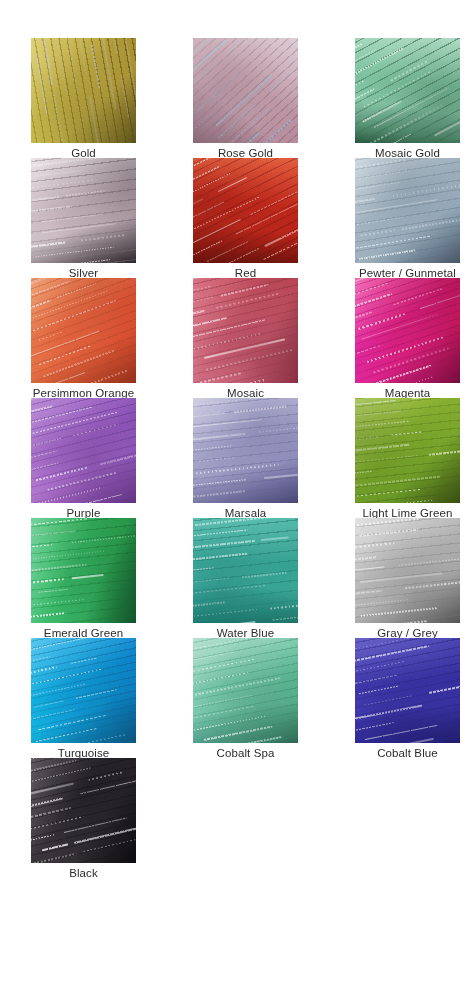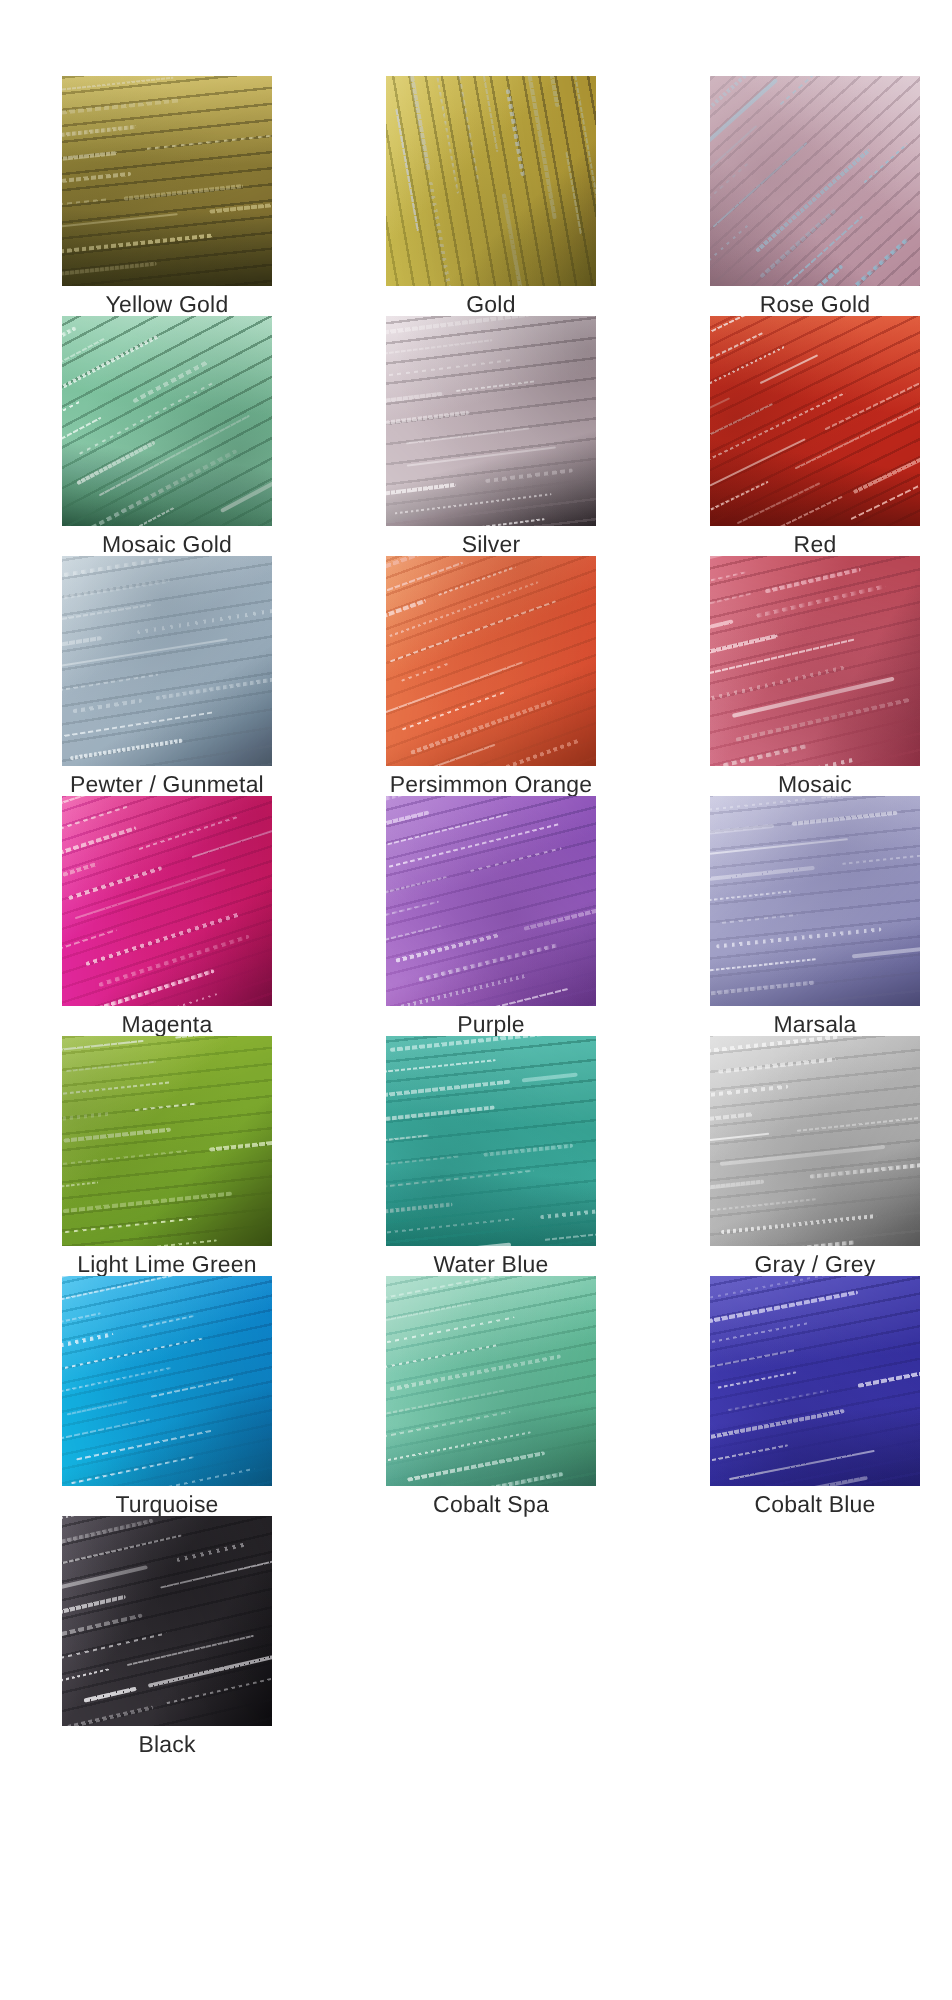--- a/index.html
+++ b/index.html
@@ -97,43 +97,20 @@
   
   .swatch-label.wide {
     left: -26px;
     width: 157px;
   }
 </style>
 </head>
 <body style="background: rgb(255, 255, 255);">
 
 <div id="swatch-grid">
-    <div class="swatch-cell">
-      <div class="swatch-tile" title="Yellow Gold">
-        <div class="sw-base" style="background: linear-gradient(181deg, rgb(200, 180, 94) 0%, rgb(138, 122, 52) 42%, rgb(138, 122, 52) 64%, rgb(61, 58, 24) 100%);"></div>
-        <div class="sw-lines" style="transform: rotate(-6deg); background: repeating-linear-gradient(0deg, rgba(46, 42, 18, 0) 0px, rgba(46, 42, 18, 0) 6.8px, rgba(46, 42, 18, 0.95) 6.8px, rgba(46, 42, 18, 0.95) 8px);"></div>
-        <div class="sw-textplate" style="transform: rotate(-6deg);">
-          <div class="tline thin" style="left: 13.3988%; top: 11.5455%; width: 42.473%; background: repeating-linear-gradient(90deg, rgba(216, 207, 154, 0.61) 0px, rgba(216, 207, 154, 0.61) 1.9px, rgba(0, 0, 0, 0) 1.1px, rgba(0, 0, 0, 0) 2.5px);"></div>
-          <div class="tline" style="left: 12.6992%; top: 20.0909%; width: 44.624%; background: repeating-linear-gradient(90deg, rgba(216, 207, 154, 0.427) 0px, rgba(216, 207, 154, 0.427) 2.8px, rgba(0, 0, 0, 0) 1.2px, rgba(0, 0, 0, 0) 4.3px);"></div>
-          <div class="tline" style="left: 14.3644%; top: 28.6364%; width: 26.6661%; background: repeating-linear-gradient(90deg, rgba(216, 207, 154, 0.698) 0px, rgba(216, 207, 154, 0.698) 1.2px, rgba(0, 0, 0, 0) 2.7px, rgba(0, 0, 0, 0) 2.9px);"></div>
-          <div class="tline" style="left: 7.13888%; top: 37.1818%; width: 26.2126%; background: repeating-linear-gradient(90deg, rgba(216, 207, 154, 0.74) 0px, rgba(216, 207, 154, 0.74) 2.2px, rgba(0, 0, 0, 0) 2.5px, rgba(0, 0, 0, 0) 2.7px);"></div>
-          <div class="tline thin" style="left: 44.0199%; top: 37.1818%; width: 58.5505%; background: repeating-linear-gradient(90deg, rgba(216, 207, 154, 0.76) 0px, rgba(216, 207, 154, 0.76) 1.2px, rgba(0, 0, 0, 0) 2.7px, rgba(0, 0, 0, 0) 4.3px);"></div>
-          <div class="tline" style="left: 13.6157%; top: 45.7273%; width: 24.3005%; background: repeating-linear-gradient(90deg, rgba(216, 207, 154, 0.718) 0px, rgba(216, 207, 154, 0.718) 2.5px, rgba(0, 0, 0, 0) 2.2px, rgba(0, 0, 0, 0) 3.7px);"></div>
-          <div class="tline thin" style="left: 8.71206%; top: 54.2727%; width: 20.6075%; background: repeating-linear-gradient(90deg, rgba(216, 207, 154, 0.584) 0px, rgba(216, 207, 154, 0.584) 2.4px, rgba(0, 0, 0, 0) 1.1px, rgba(0, 0, 0, 0) 4.3px);"></div>
-          <div class="tline" style="left: 34.0449%; top: 54.2727%; width: 42.2842%; background: repeating-linear-gradient(90deg, rgba(216, 207, 154, 0.475) 0px, rgba(216, 207, 154, 0.475) 2.1px, rgba(0, 0, 0, 0) 2.2px, rgba(0, 0, 0, 0) 2.7px);"></div>
-          <div class="tline thin" style="left: 0.476867%; top: 62.8182%; width: 51.7939%; background: repeating-linear-gradient(90deg, rgba(216, 207, 154, 0.525) 0px, rgba(216, 207, 154, 0.525) 3px, rgba(0, 0, 0, 0) 1.7px, rgba(0, 0, 0, 0) 3px);"></div>
-          <div class="tline" style="left: 64.05%; top: 62.8182%; width: 31.84%; background: repeating-linear-gradient(90deg, rgba(216, 207, 154, 0.63) 0px, rgba(216, 207, 154, 0.63) 2.7px, rgba(0, 0, 0, 0) 1.8px, rgba(0, 0, 0, 0) 3.5px);"></div>
-          <div class="tline" style="left: 5.00402%; top: 71.3636%; width: 58.755%; background: repeating-linear-gradient(90deg, rgba(216, 207, 154, 0.81) 0px, rgba(216, 207, 154, 0.81) 2.3px, rgba(0, 0, 0, 0) 2.2px, rgba(0, 0, 0, 0) 3.7px);"></div>
-          <div class="tline" style="left: 7.96059%; top: 79.9091%; width: 35.5075%; background: repeating-linear-gradient(90deg, rgba(216, 207, 154, 0.37) 0px, rgba(216, 207, 154, 0.37) 1.7px, rgba(0, 0, 0, 0) 2.5px, rgba(0, 0, 0, 0) 2.5px);"></div>
-        </div>
-        <div class="sw-sheen" style="background: linear-gradient(158deg, rgba(255, 255, 255, 0.34) 0%, rgba(255, 255, 255, 0.05) 38%, rgba(0, 0, 0, 0.05) 62%, rgba(0, 0, 0, 0.3) 100%);"></div>
-        <div class="sw-shadow" style="background: radial-gradient(circle at 2% 85%, rgba(61, 58, 24, 0.6) 0%, rgba(61, 58, 24, 0.18) 42%, rgba(0, 0, 0, 0) 72%);"></div>
-      </div>
-      <div class="swatch-label">Yellow Gold</div>
-    </div>
     <div class="swatch-cell">
       <div class="swatch-tile" title="Gold">
         <div class="sw-base" style="background: linear-gradient(136deg, rgb(217, 200, 103) 0%, rgb(185, 165, 63) 42%, rgb(185, 165, 63) 64%, rgb(110, 99, 32) 100%);"></div>
         <div class="sw-lines" style="transform: rotate(80deg); background: repeating-linear-gradient(0deg, rgba(74, 67, 26, 0) 0px, rgba(74, 67, 26, 0) 6.8px, rgba(74, 67, 26, 0.95) 6.8px, rgba(74, 67, 26, 0.95) 8px);"></div>
         <div class="sw-textplate" style="transform: rotate(80deg);">
           <div class="tline" style="left: 18.5459%; top: 3%; width: 56.8861%; background: repeating-linear-gradient(90deg, rgba(188, 196, 200, 0.847) 0px, rgba(188, 196, 200, 0.847) 2.9px, rgba(0, 0, 0, 0) 2.7px, rgba(0, 0, 0, 0) 2.9px);"></div>
           <div class="tline thin" style="left: 18.6497%; top: 11.5455%; width: 55.6281%; background: repeating-linear-gradient(90deg, rgba(188, 196, 200, 0.51) 0px, rgba(188, 196, 200, 0.51) 2.3px, rgba(0, 0, 0, 0) 2.8px, rgba(0, 0, 0, 0) 3.2px);"></div>
           <div class="tline" style="left: 2.08538%; top: 20.0909%; width: 26.8954%; background: repeating-linear-gradient(90deg, rgba(188, 196, 200, 0.392) 0px, rgba(188, 196, 200, 0.392) 2.5px, rgba(0, 0, 0, 0) 2px, rgba(0, 0, 0, 0) 3px);"></div>
           <div class="tline thin" style="left: 44.6065%; top: 20.0909%; width: 29.5364%; background: repeating-linear-gradient(90deg, rgba(188, 196, 200, 0.475) 0px, rgba(188, 196, 200, 0.475) 2.9px, rgba(0, 0, 0, 0) 2.4px, rgba(0, 0, 0, 0) 3.5px);"></div>
           <div class="tline" style="left: 15.956%; top: 28.6364%; width: 51.6075%; background: repeating-linear-gradient(90deg, rgba(188, 196, 200, 0.39) 0px, rgba(188, 196, 200, 0.39) 3.1px, rgba(0, 0, 0, 0) 3.2px, rgba(0, 0, 0, 0) 3.5px);"></div>
@@ -407,20 +384,42 @@
           <div class="tline" style="left: 11.0861%; top: 71.3636%; width: 59.3537%; background: repeating-linear-gradient(90deg, rgba(237, 247, 217, 0.373) 0px, rgba(237, 247, 217, 0.373) 3px, rgba(0, 0, 0, 0) 1.8px, rgba(0, 0, 0, 0) 4.1px);"></div>
           <div class="tline thin" style="left: 11.151%; top: 79.9091%; width: 46.5039%; background: repeating-linear-gradient(90deg, rgba(237, 247, 217, 0.804) 0px, rgba(237, 247, 217, 0.804) 1.6px, rgba(0, 0, 0, 0) 2.5px, rgba(0, 0, 0, 0) 4.4px);"></div>
           <div class="tline thin" style="left: 17.678%; top: 88.4545%; width: 46.1698%; background: repeating-linear-gradient(90deg, rgba(237, 247, 217, 0.64) 0px, rgba(237, 247, 217, 0.64) 1.8px, rgba(0, 0, 0, 0) 1px, rgba(0, 0, 0, 0) 3.6px);"></div>
         </div>
         <div class="sw-sheen" style="background: linear-gradient(158deg, rgba(255, 255, 255, 0.34) 0%, rgba(255, 255, 255, 0.05) 38%, rgba(0, 0, 0, 0.05) 62%, rgba(0, 0, 0, 0.3) 100%);"></div>
         <div class="sw-shadow" style="background: radial-gradient(circle at 5% 35%, rgba(72, 102, 22, 0.6) 0%, rgba(72, 102, 22, 0.18) 42%, rgba(0, 0, 0, 0) 72%);"></div>
       </div>
       <div class="swatch-label wide">Light Lime Green</div>
     </div>
     <div class="swatch-cell">
+      <div class="swatch-tile" title="Emerald Green">
+        <div class="sw-base" style="background: linear-gradient(115deg, rgb(99, 201, 133) 0%, rgb(51, 171, 92) 42%, rgb(51, 171, 92) 64%, rgb(20, 98, 47) 100%);"></div>
+        <div class="sw-lines" style="transform: rotate(-6deg); background: repeating-linear-gradient(0deg, rgba(27, 122, 60, 0) 0px, rgba(27, 122, 60, 0) 7.8px, rgba(27, 122, 60, 0.95) 7.8px, rgba(27, 122, 60, 0.95) 9px);"></div>
+        <div class="sw-textplate" style="transform: rotate(-6deg);">
+          <div class="tline thin" style="left: 4.52914%; top: 11.5455%; width: 52.4908%; background: repeating-linear-gradient(90deg, rgba(224, 247, 232, 0.835) 0px, rgba(224, 247, 232, 0.835) 2.6px, rgba(0, 0, 0, 0) 1.1px, rgba(0, 0, 0, 0) 4.2px);"></div>
+          <div class="tline thin" style="left: 1.7974%; top: 20.0909%; width: 46.0815%; background: repeating-linear-gradient(90deg, rgba(224, 247, 232, 0.48) 0px, rgba(224, 247, 232, 0.48) 2.5px, rgba(0, 0, 0, 0) 1.2px, rgba(0, 0, 0, 0) 2.6px);"></div>
+          <div class="tline thin" style="left: 0.663091%; top: 28.6364%; width: 29.7181%; background: repeating-linear-gradient(90deg, rgba(224, 247, 232, 0.84) 0px, rgba(224, 247, 232, 0.84) 2.1px, rgba(0, 0, 0, 0) 1.3px, rgba(0, 0, 0, 0) 3.7px);"></div>
+          <div class="tline thin" style="left: 44.4023%; top: 28.6364%; width: 47.2565%; background: repeating-linear-gradient(90deg, rgba(224, 247, 232, 0.58) 0px, rgba(224, 247, 232, 0.58) 1.2px, rgba(0, 0, 0, 0) 1.6px, rgba(0, 0, 0, 0) 2.8px);"></div>
+          <div class="tline thin" style="left: 4.03909%; top: 37.1818%; width: 61.6623%; background: repeating-linear-gradient(90deg, rgba(224, 247, 232, 0.41) 0px, rgba(224, 247, 232, 0.41) 1px, rgba(0, 0, 0, 0) 1.2px, rgba(0, 0, 0, 0) 2.7px);"></div>
+          <div class="tline" style="left: 1.51936%; top: 45.7273%; width: 51.1956%; background: repeating-linear-gradient(90deg, rgba(224, 247, 232, 0.42) 0px, rgba(224, 247, 232, 0.42) 1.3px, rgba(0, 0, 0, 0) 3.1px, rgba(0, 0, 0, 0) 2.5px);"></div>
+          <div class="tline" style="left: 2.18787%; top: 54.2727%; width: 33.6045%; background: repeating-linear-gradient(90deg, rgba(224, 247, 232, 0.804) 0px, rgba(224, 247, 232, 0.804) 2.4px, rgba(0, 0, 0, 0) 1.1px, rgba(0, 0, 0, 0) 4.2px);"></div>
+          <div class="tline" style="left: 40.9839%; top: 54.2727%; width: 22.4221%; background: repeating-linear-gradient(90deg, rgba(224, 247, 232, 0.8) 0px, rgba(224, 247, 232, 0.8) 3.1px, rgba(0, 0, 0, 0) 1.1px, rgba(0, 0, 0, 0) 2.8px);"></div>
+          <div class="tline thin" style="left: 16.6343%; top: 62.8182%; width: 22.0447%; background: repeating-linear-gradient(90deg, rgba(224, 247, 232, 0.416) 0px, rgba(224, 247, 232, 0.416) 2px, rgba(0, 0, 0, 0) 2.7px, rgba(0, 0, 0, 0) 2.8px);"></div>
+          <div class="tline thin" style="left: 12.6398%; top: 71.3636%; width: 36.5674%; background: repeating-linear-gradient(90deg, rgba(224, 247, 232, 0.54) 0px, rgba(224, 247, 232, 0.54) 1.1px, rgba(0, 0, 0, 0) 1.8px, rgba(0, 0, 0, 0) 3.5px);"></div>
+          <div class="tline" style="left: 2.53181%; top: 79.9091%; width: 31.7384%; background: repeating-linear-gradient(90deg, rgba(224, 247, 232, 0.792) 0px, rgba(224, 247, 232, 0.792) 2px, rgba(0, 0, 0, 0) 1.7px, rgba(0, 0, 0, 0) 3.2px);"></div>
+        </div>
+        <div class="sw-sheen" style="background: linear-gradient(83deg, rgba(255, 255, 255, 0.34) 0%, rgba(255, 255, 255, 0.05) 38%, rgba(0, 0, 0, 0.05) 62%, rgba(0, 0, 0, 0.3) 100%);"></div>
+        <div class="sw-shadow" style="background: radial-gradient(circle at 94% 55%, rgba(20, 98, 47, 0.6) 0%, rgba(20, 98, 47, 0.18) 42%, rgba(0, 0, 0, 0) 72%);"></div>
+      </div>
+      <div class="swatch-label wide">Emerald Green</div>
+    </div>
+    <div class="swatch-cell">
       <div class="swatch-tile" title="Water Blue">
         <div class="sw-base" style="background: linear-gradient(184deg, rgb(108, 200, 188) 0%, rgb(58, 168, 154) 42%, rgb(58, 168, 154) 64%, rgb(22, 97, 88) 100%);"></div>
         <div class="sw-lines" style="transform: rotate(-6deg); background: repeating-linear-gradient(0deg, rgba(29, 122, 111, 0) 0px, rgba(29, 122, 111, 0) 8.8px, rgba(29, 122, 111, 0.95) 8.8px, rgba(29, 122, 111, 0.95) 10px);"></div>
         <div class="sw-textplate" style="transform: rotate(-6deg);">
           <div class="tline" style="left: 18.1535%; top: 11.5455%; width: 55.5597%; background: repeating-linear-gradient(90deg, rgba(224, 246, 243, 0.635) 0px, rgba(224, 246, 243, 0.635) 2.6px, rgba(0, 0, 0, 0) 2.7px, rgba(0, 0, 0, 0) 3.7px);"></div>
           <div class="tline thin" style="left: 14.8985%; top: 20.0909%; width: 39.5763%; background: repeating-linear-gradient(90deg, rgba(224, 246, 243, 0.796) 0px, rgba(224, 246, 243, 0.796) 2.2px, rgba(0, 0, 0, 0) 1.8px, rgba(0, 0, 0, 0) 3.1px);"></div>
           <div class="tline" style="left: 6.39605%; top: 28.6364%; width: 52.2622%; background: repeating-linear-gradient(90deg, rgba(224, 246, 243, 0.682) 0px, rgba(224, 246, 243, 0.682) 2.9px, rgba(0, 0, 0, 0) 1.3px, rgba(0, 0, 0, 0) 3.6px);"></div>
           <div class="tline" style="left: 63.3253%; top: 28.6364%; width: 19.547%; background: repeating-linear-gradient(90deg, rgba(224, 246, 243, 0.455) 0px, rgba(224, 246, 243, 0.455) 3px, rgba(0, 0, 0, 0) 1.4px, rgba(0, 0, 0, 0) 2.7px);"></div>
           <div class="tline" style="left: 14.3054%; top: 37.1818%; width: 38.457%; background: repeating-linear-gradient(90deg, rgba(224, 246, 243, 0.73) 0px, rgba(224, 246, 243, 0.73) 2.1px, rgba(0, 0, 0, 0) 3px, rgba(0, 0, 0, 0) 3.3px);"></div>
           <div class="tline thin" style="left: 8.43837%; top: 45.7273%; width: 19.9768%; background: repeating-linear-gradient(90deg, rgba(224, 246, 243, 0.737) 0px, rgba(224, 246, 243, 0.737) 1.5px, rgba(0, 0, 0, 0) 2.9px, rgba(0, 0, 0, 0) 2.9px);"></div>

